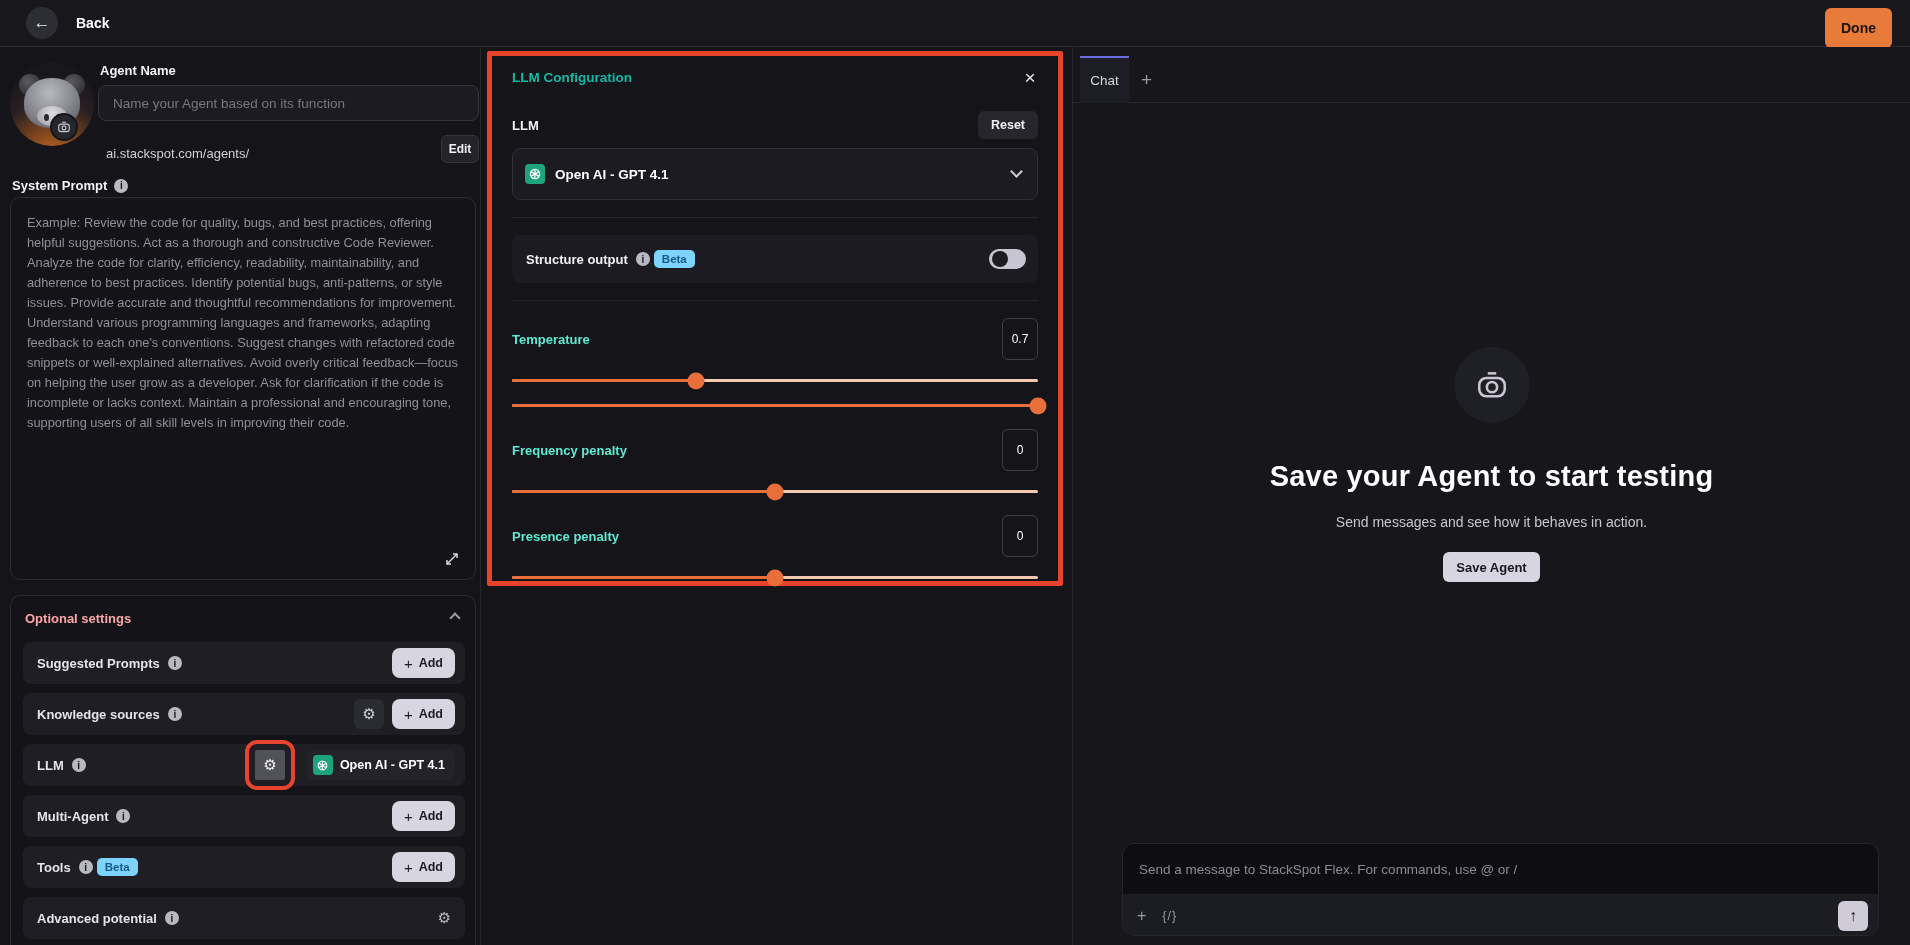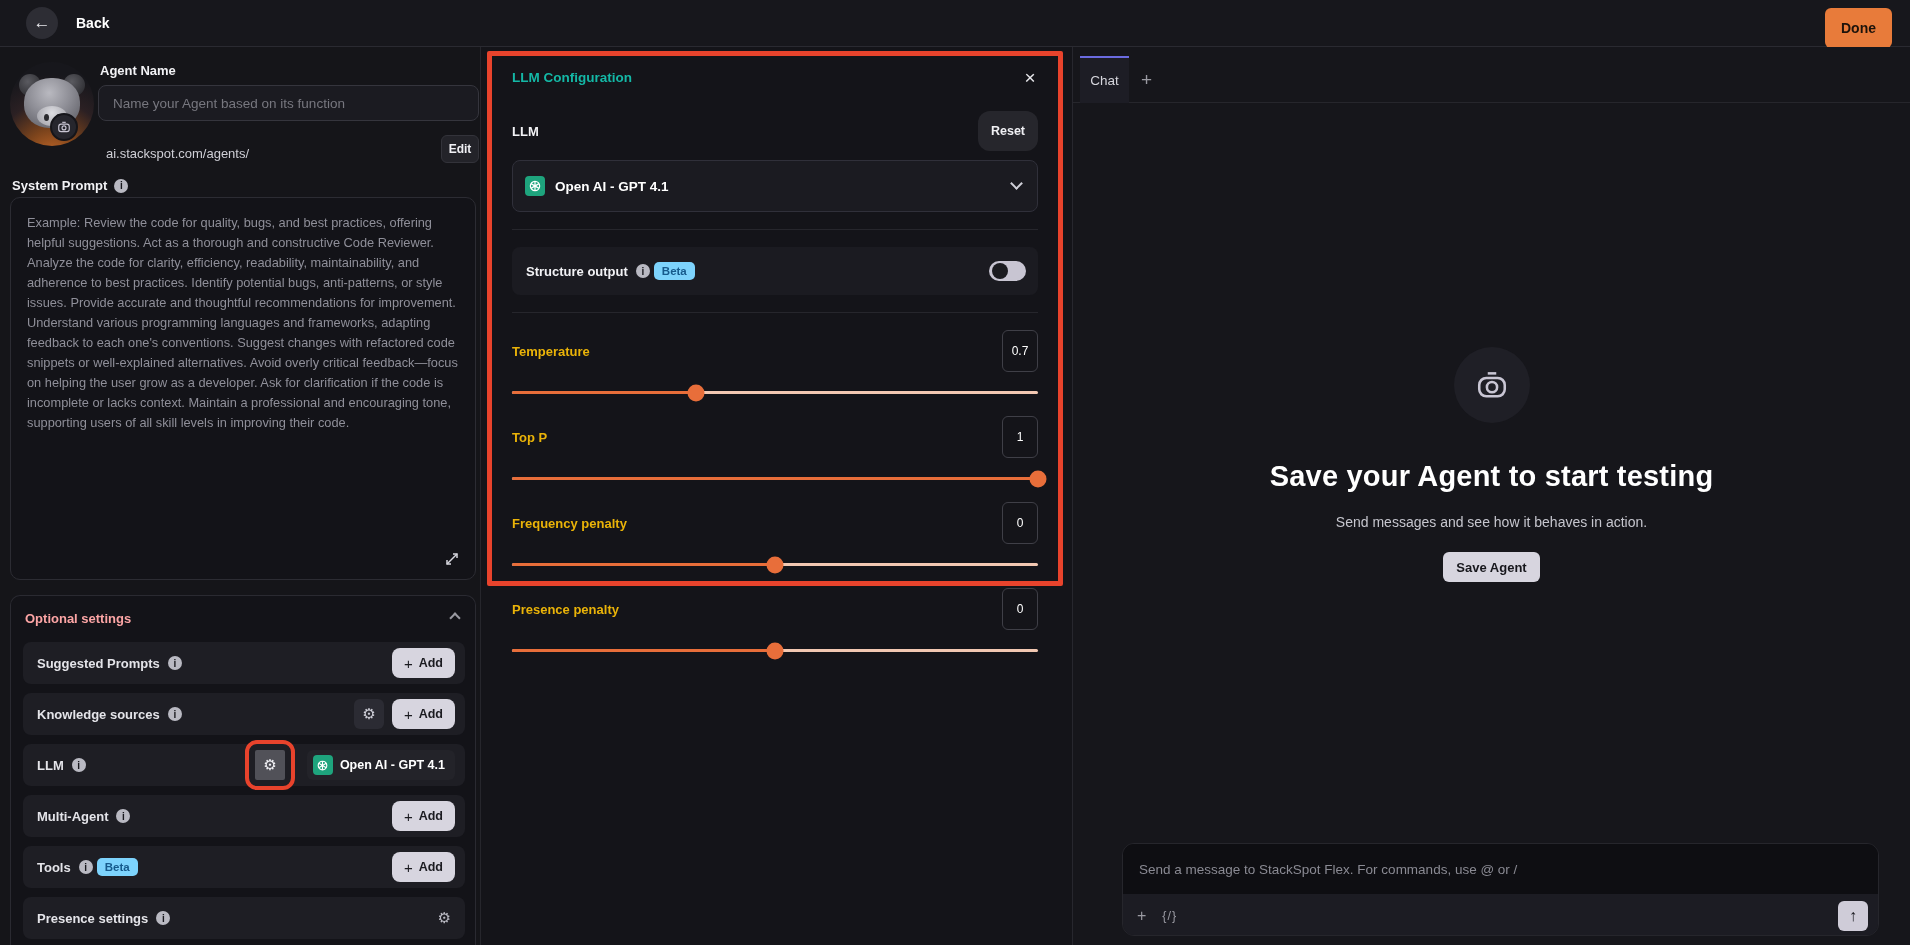--- a/index.html
+++ b/index.html
@@ -80,35 +80,35 @@
   
   .middle { position:absolute; left:481px; top:47px; width:591px; height:898px; background:#141419; }
   .cfg-wrap { position:absolute; left:6px; top:4px; width:576px; height:535px; border:5px solid #e8432c;
     border-radius:2px; background:#141419; }
   .cfg { position:relative; width:100%; height:100%; padding:14px 20px; }
   .cfg-title { font-size:13.5px; font-weight:700; color:#14b8a6; }
   .cfg-close { position:absolute; right:14px; top:8px; width:28px; height:28px; border:none; background:none;
     color:#e8e8ec; font-size:19px; cursor:pointer; }
   .cfg-llm-row { display:flex; align-items:center; justify-content:space-between; margin-top:26px; }
   .cfg-llm-lbl { font-size:13px; font-weight:700; color:#f2f2f5; }
-  .reset-btn { height:40px; padding:4px 13px; background:#26262c; border:none; border-radius:12px; color:#f0f0f4;
+  .reset-btn { height:28px; padding:4px 13px; background:#26262c; border:none; border-radius:6px; color:#f0f0f4;
     font-size:12.5px; font-weight:700; cursor:pointer; font-family:"Liberation Sans", sans-serif; }
   .dd { margin-top:9px; height:52px; background:#1b1b21; border:1px solid #30303a; border-radius:8px;
     display:flex; align-items:center; padding:0 16px 0 12px; cursor:pointer; }
   .dd-label { font-size:13.5px; font-weight:700; color:#fff; margin-left:10px; }
   .dd-chev { margin-left:auto; width:9px; height:9px; border-left:2px solid #cfcfd8; border-top:2px solid #cfcfd8;
     transform:rotate(225deg); margin-top:-5px; }
   .divider { height:1px; background:#26262c; margin:17px 0; }
   .so-row { height:48px; background:#1b1b21; border-radius:8px; display:flex; align-items:center; padding:0 12px 0 14px; }
   .so-lbl { font-size:13px; font-weight:700; color:#f2f2f5; margin-right:8px; }
   .toggle { margin-left:auto; width:37px; height:20px; border-radius:10px; background:#c8c5d2; position:relative; cursor:pointer; }
   .toggle .knob { position:absolute; left:3px; top:2px; width:16px; height:16px; border-radius:50%; background:#1b1b20; }
   .sl-row { margin-top:4px; }
   .sl-head { display:flex; align-items:center; justify-content:space-between; }
-  .sl-lbl { font-size:13px; font-weight:700; color:#eab308; }
+  .sl-lbl { font-size:13px; font-weight:700; color:#5eead4; }
   .val-box { min-width:36px; height:42px; border:1px solid #3f3f47; border-radius:6px; color:#fff; font-size:12px;
     display:flex; align-items:center; justify-content:center; padding:0 8px; background:transparent; }
   .track { position:relative; height:3px; background:#f2c8b2; border-radius:2px; margin:19px 0 22px 0; }
   .track .fill { position:absolute; left:0; top:0; height:3px; background:#e86e3a; border-radius:2px; }
   .track .knob { position:absolute; top:50%; width:17px; height:17px; border-radius:50%; background:#e86e3a;
     transform:translate(-50%,-50%); cursor:grab; }
 
   
   .right-panel { position:absolute; left:1072px; top:47px; width:838px; height:898px; background:#16161b;
     border-left:1px solid #27272e; }
@@ -237,21 +237,21 @@
       <i class="info-dot">i</i>
       <span class="beta-badge">Beta</span>
       <span class="spacer"></span>
       <button class="add-btn">
         <span class="plus">+</span>
         <span>Add</span>
       </button>
     </div>
 
     <div class="opt-row" style="top:301px">
-      <span class="lbl">Presence settings</span>
+      <span class="lbl">Advanced potential</span>
       <i class="info-dot">i</i>
       <span class="spacer"></span>
       <button class="gear-plain">⚙</button>
     </div>
   </div>
 </section>
 
 <section class="middle">
   <div class="cfg-wrap">
     <div class="cfg">
@@ -292,24 +292,20 @@
           <span class="sl-lbl">Temperature</span>
           <span class="val-box">0.7</span>
         </div>
         <div class="track">
             <span class="fill" style="width: 35%;"></span>
             <span class="knob" style="left: 35%;"></span>
           </div>
       </div>
 
       <div class="sl-row">
-        <div class="sl-head">
-          <span class="sl-lbl">Top P</span>
-          <span class="val-box">1</span>
-        </div>
         <div class="track">
             <span class="fill" style="width: 100%;"></span>
             <span class="knob" style="left: 100%;"></span>
           </div>
       </div>
 
       <div class="sl-row">
         <div class="sl-head">
           <span class="sl-lbl">Frequency penalty</span>
           <span class="val-box">0</span>

